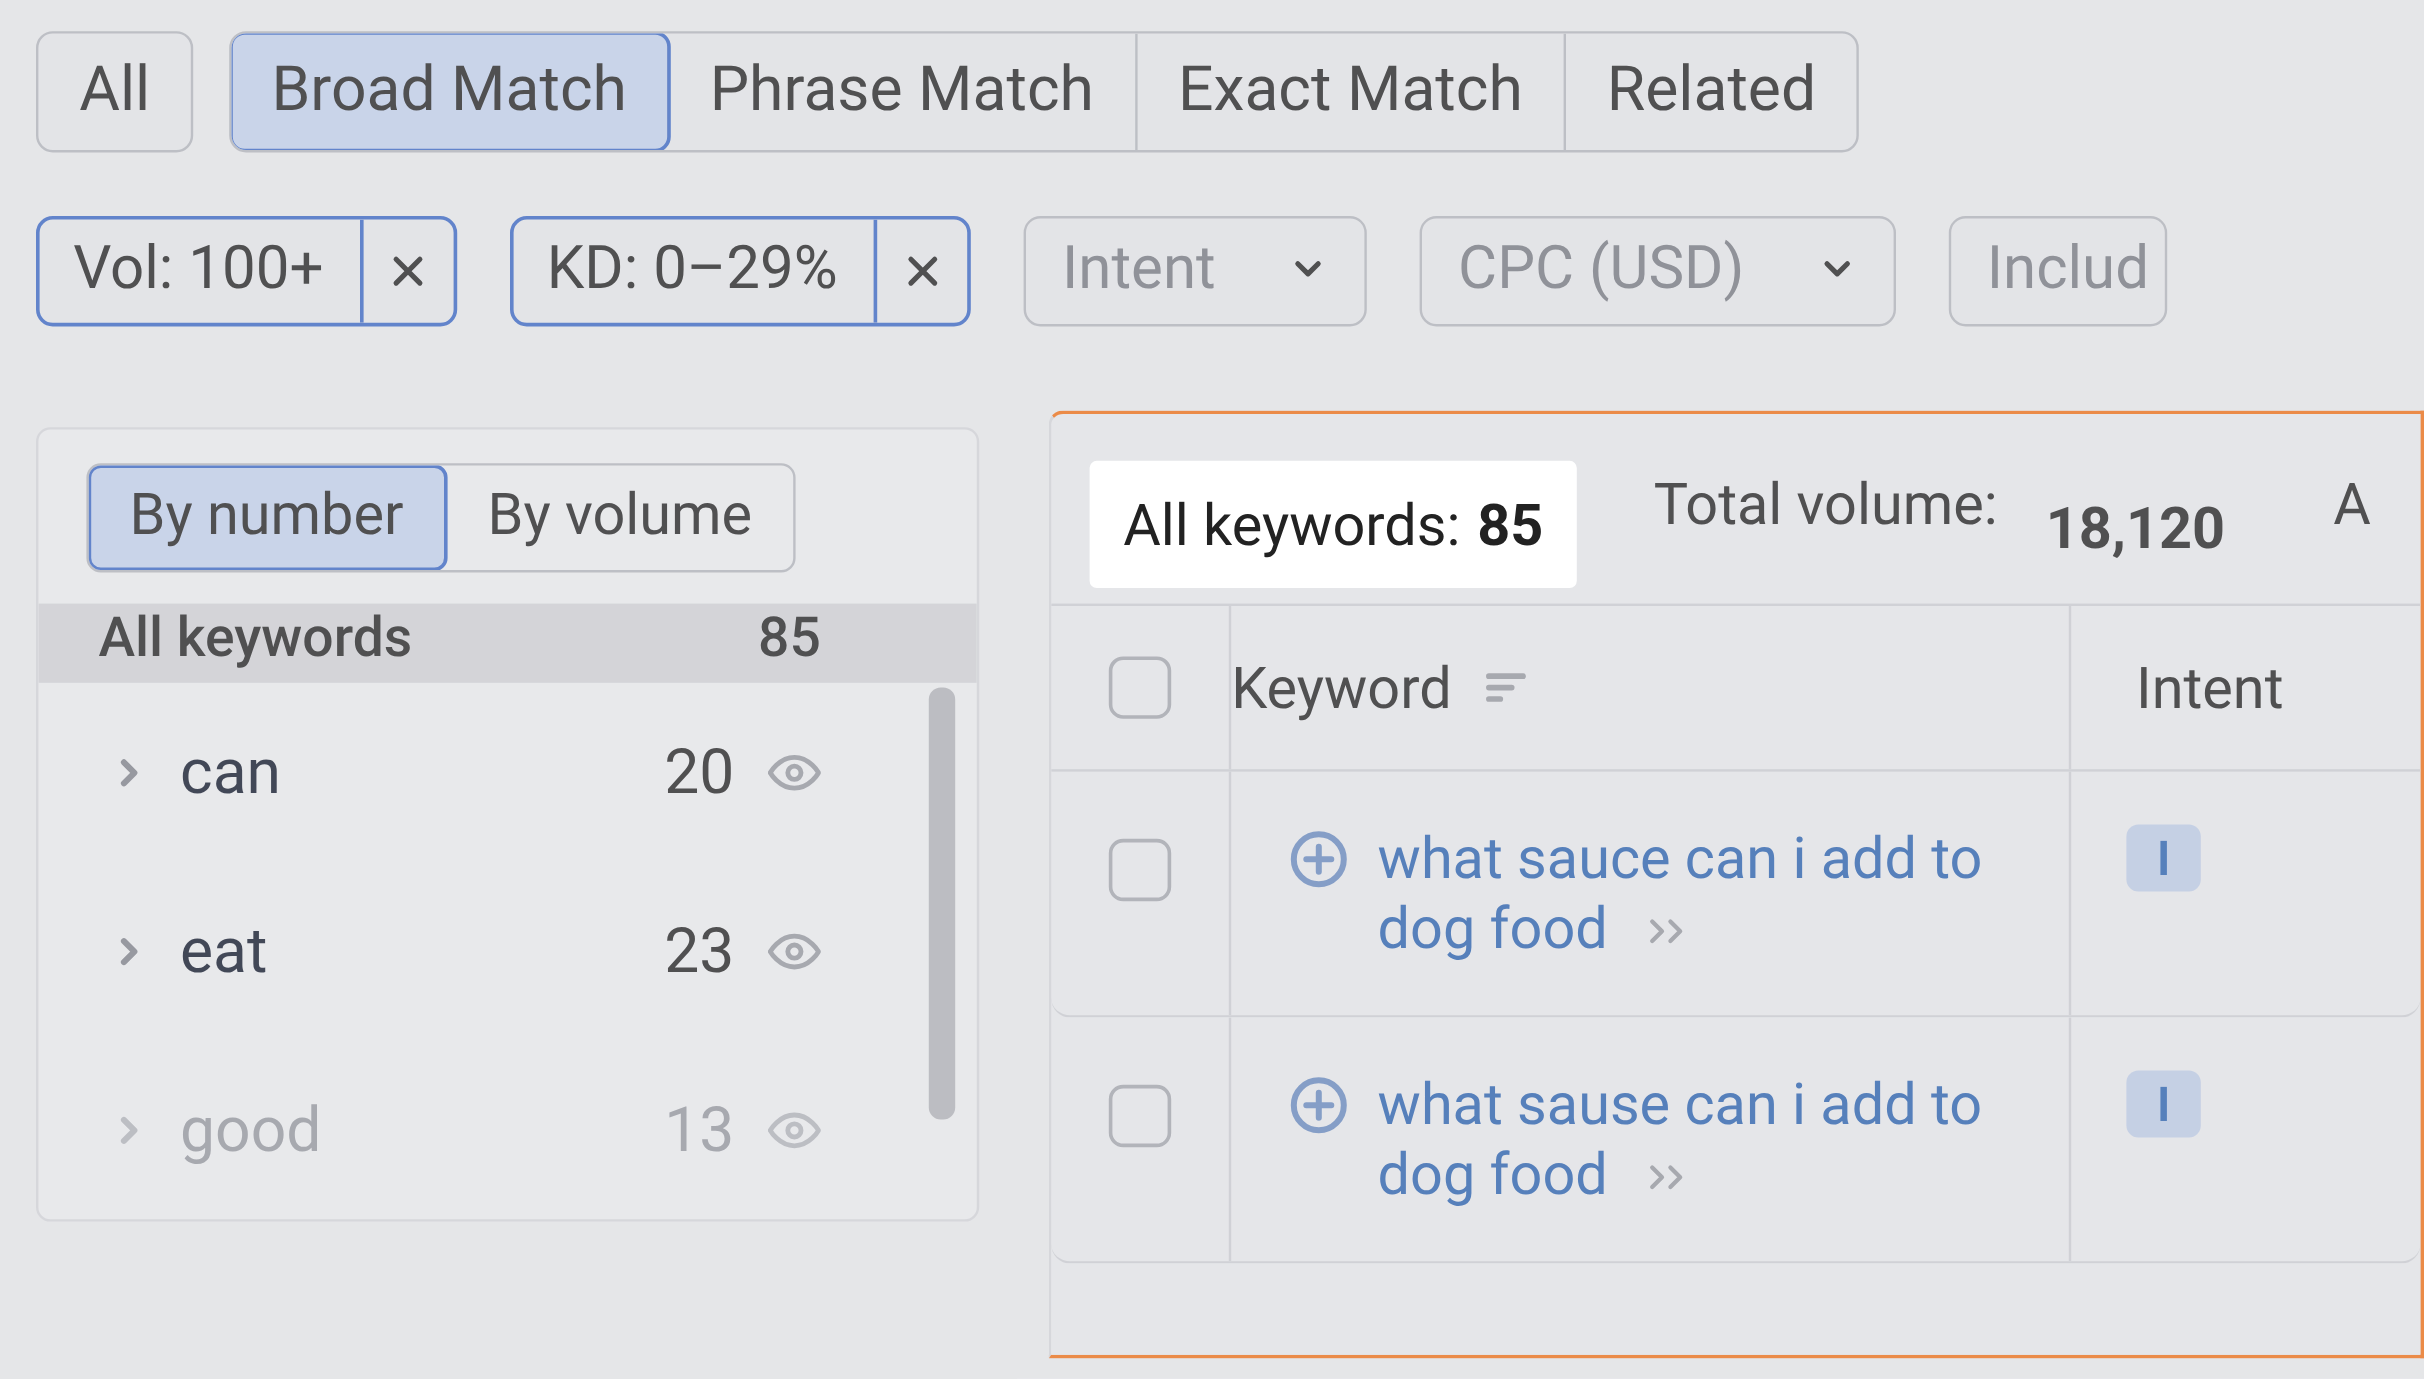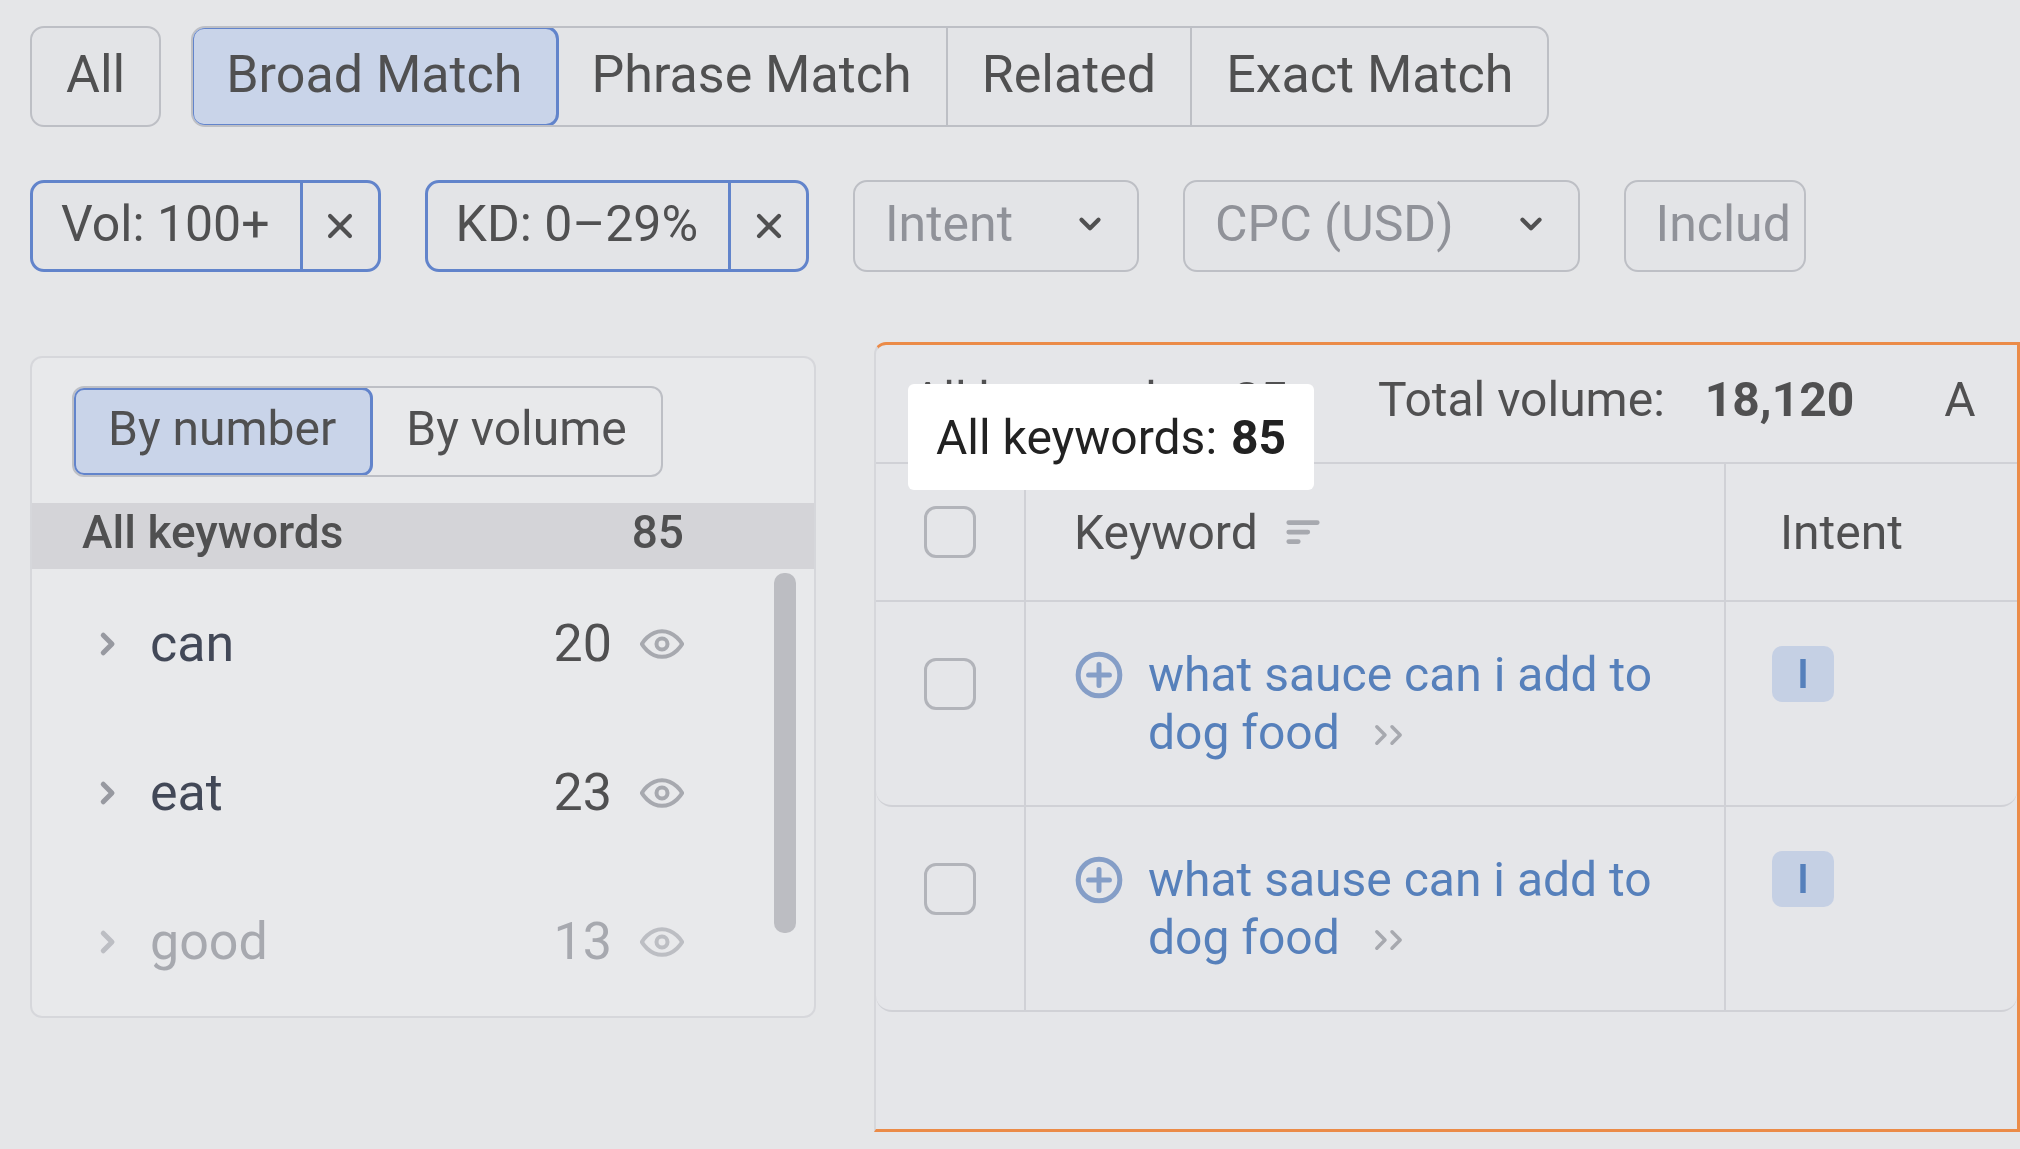--- a/index.html
+++ b/index.html
@@ -193,32 +193,32 @@
     overflow: hidden;
   }
   .stats-bar {
     display:flex;
     align-items:center;
     gap: 40px;
     font-size: 48px;
     padding: 26px 36px 34px 36px;
   }
   .stats-bar .lbl { color:#222; }
-  .stats-bar .val { font-weight:700; }
+  .stats-bar .val { font-weight:700;margin-top:41px; }
   .thead {
     display:flex;
     border-top: 2px solid #d3d5da;
     border-bottom: 2px solid #d3d5da;
     font-size: 48px;
     color:#222;
     height: 140px;
     align-items:center;
   }
   .th-check { width: 150px; display:flex; justify-content:center; border-right:2px solid #d3d5da; height:100%; align-items:center;}
-  .th-kw { flex: 0 0 700px; padding-left: 48px; display:flex; align-items:center; gap:26px; border-right:2px solid #d3d5da; height:100%;}
+  .th-kw { flex: 0 0 700px; display:flex; align-items:center; gap:26px; border-right:2px solid #d3d5da; height:100%;}
   .th-intent { flex: 0 0 280px; padding-left: 54px; display:flex; align-items:center; height:100%;}
   .trow {
     display:flex;
     border-bottom: 2px solid #d3d5da;
     align-items: stretch;
     border-radius: 16px;
   }
   .td-check { width:150px; display:flex; justify-content:center; align-items:flex-start; padding-top:56px; border-right:2px solid #d3d5da;}
   .td-kw { flex:0 0 700px; padding: 44px 24px 44px 48px; border-right:2px solid #d3d5da; display:flex; gap:24px; align-items:flex-start;}
   .td-kw .kw-link { color:#2a64b5; font-size:48px; line-height:1.2; max-width:530px; }
@@ -240,22 +240,22 @@
 </head>
 <body>
 
 <div class="tabs">
   <div class="tab-group">
     <div class="tab-btn">All</div>
   </div>
   <div class="tab-group">
     <div class="tab-btn active">Broad Match</div>
     <div class="tab-btn">Phrase Match</div>
+    <div class="tab-btn">Exact Match</div>
     <div class="tab-btn">Related</div>
-    <div class="tab-btn">Exact Match</div>
   </div>
 </div>
 
 <div class="filters">
   <div class="filter-chip">
     <div class="chip-label">Vol: 100+</div>
     <div class="chip-close">
       <svg width="34" height="34" viewBox="0 0 24 24" fill="none" stroke="#222" stroke-width="3" stroke-linecap="round">
           <path d="M5 5l14 14M19 5L5 19"></path>
         </svg>

